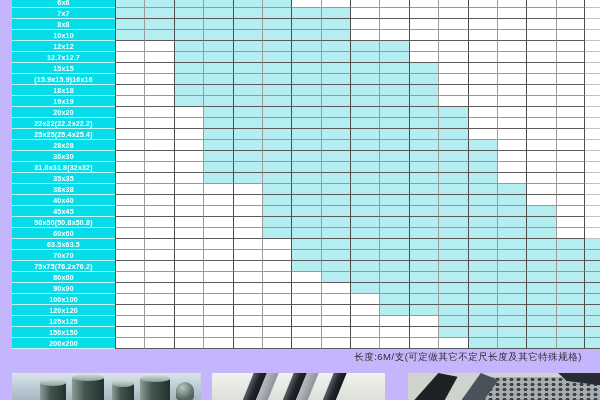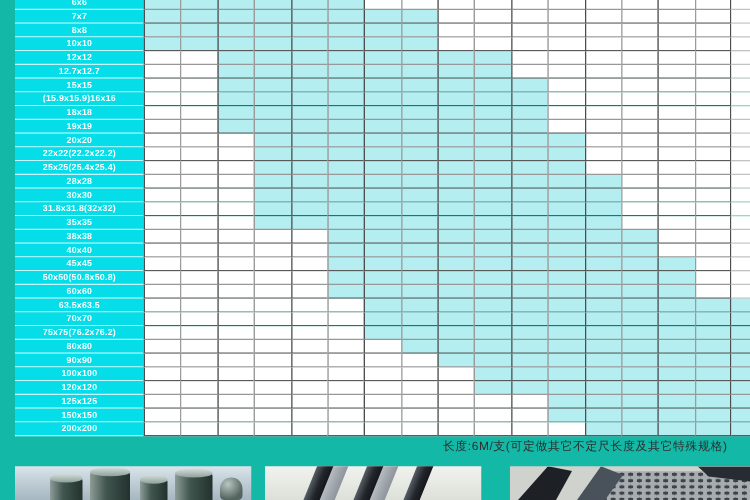--- a/index.html
+++ b/index.html
@@ -1,17 +1,17 @@
 <!DOCTYPE html>
 <html><head>
 <meta charset="utf-8">
 <style>
   html,body{margin:0;padding:0;}
   .screen{
-    position:relative;width:600px;height:400px;background:#14b8a6;
+    position:relative;width:600px;height:400px;background:#c4b5fd;
     overflow:hidden;font-family:"Liberation Sans",sans-serif;
   }
   
   .spec-table{position:absolute;left:0;top:-3px;width:600px;}
   .trow{display:flex;height:11px;margin-left:12px;}
   .tlabel{
     width:103px;box-sizing:border-box;flex:none;
     display:flex;align-items:center;justify-content:center;
     font-size:7px;font-weight:bold;color:#ffffff;letter-spacing:.2px;
     border-bottom:1px solid #c6fcff;line-height:1;white-space:nowrap;

